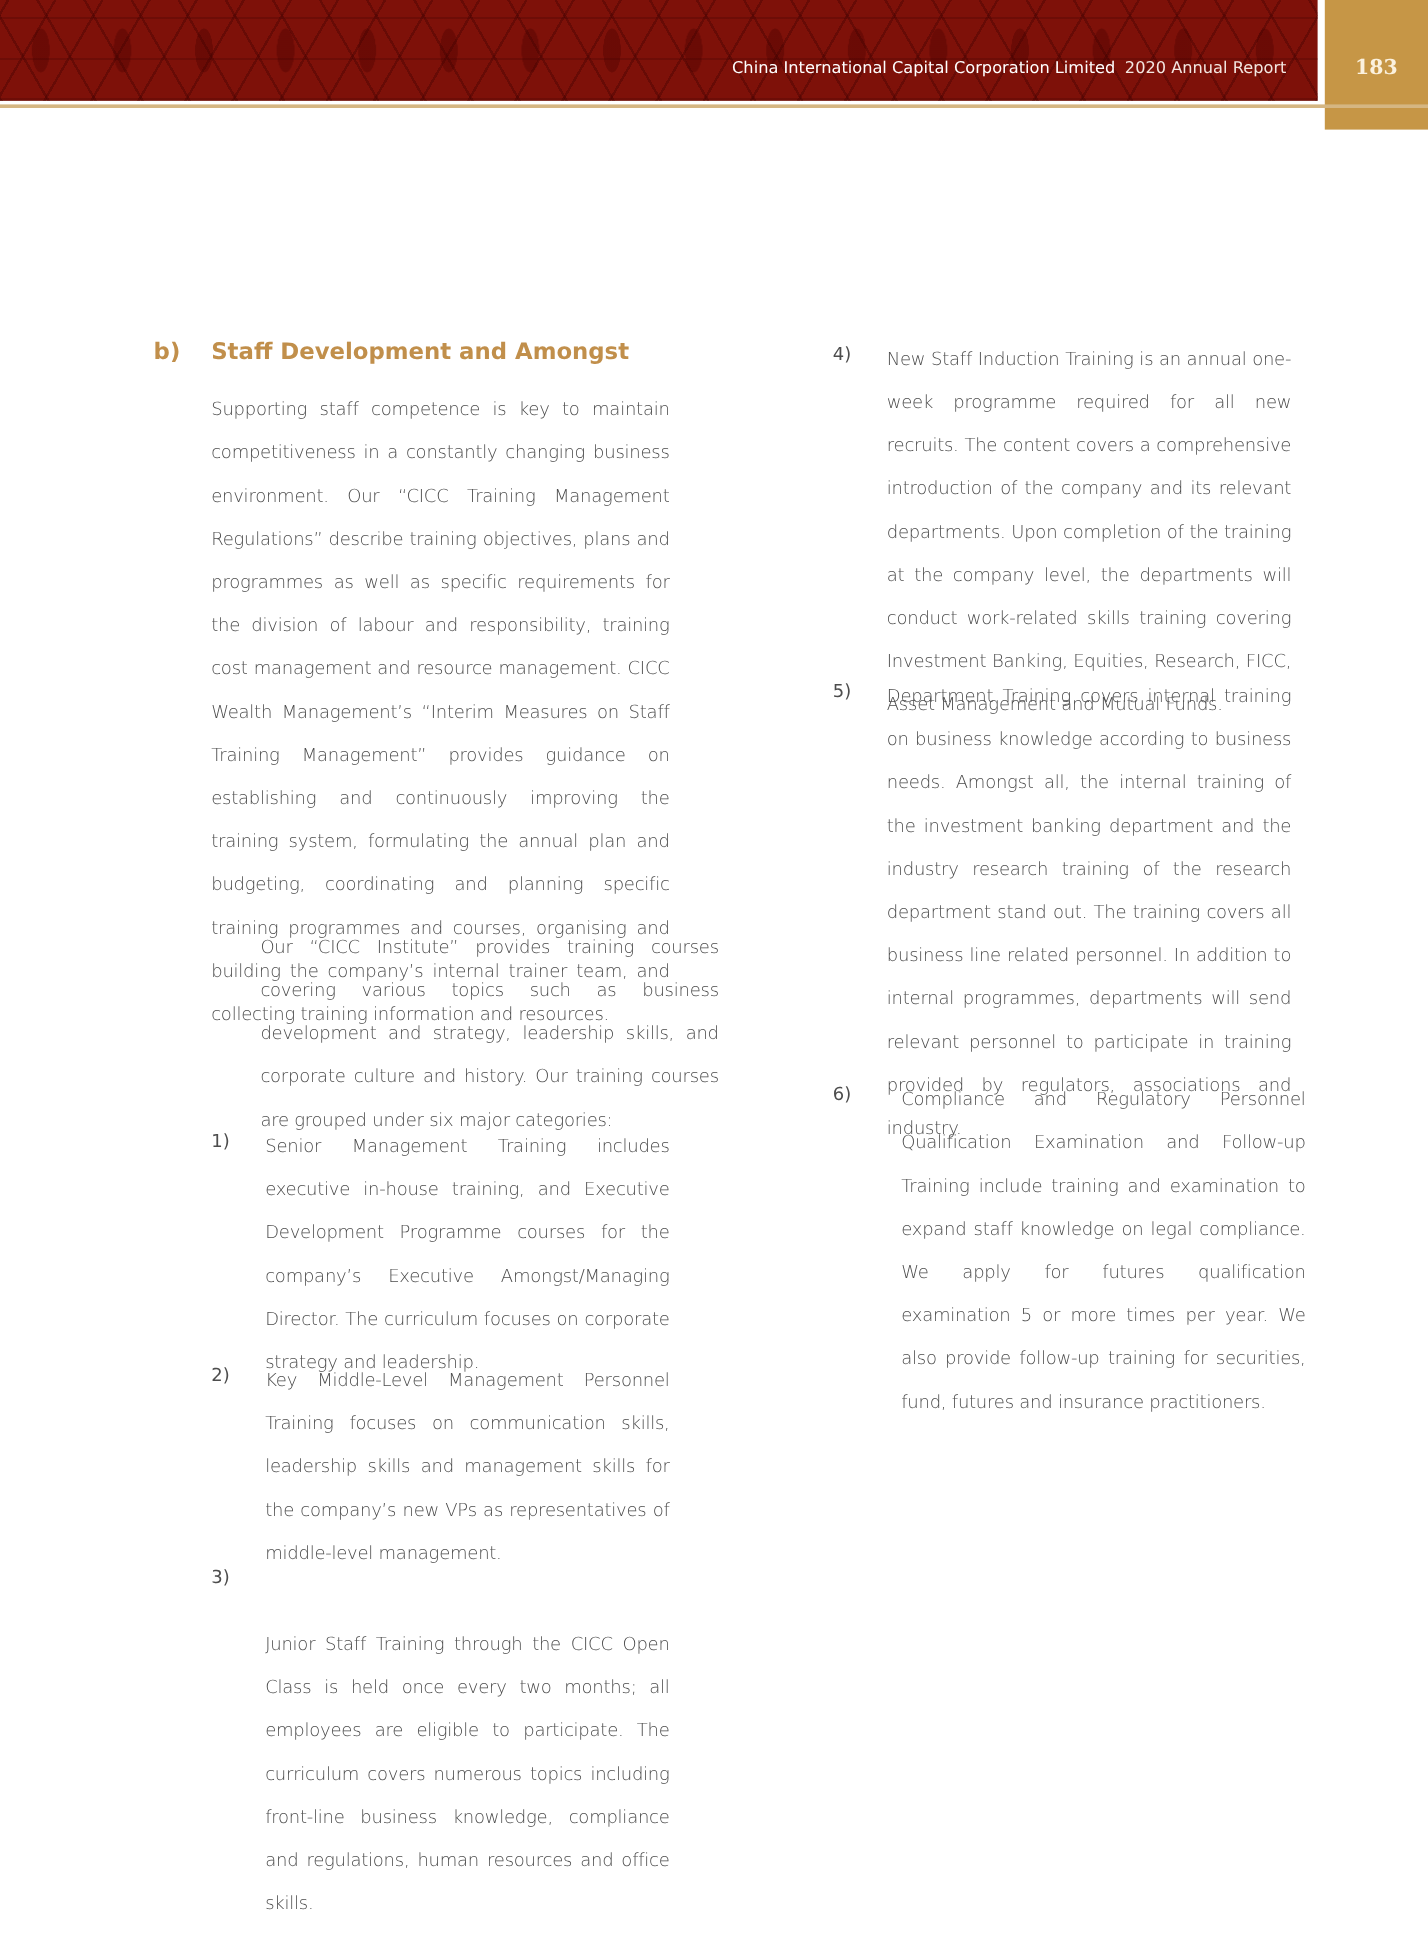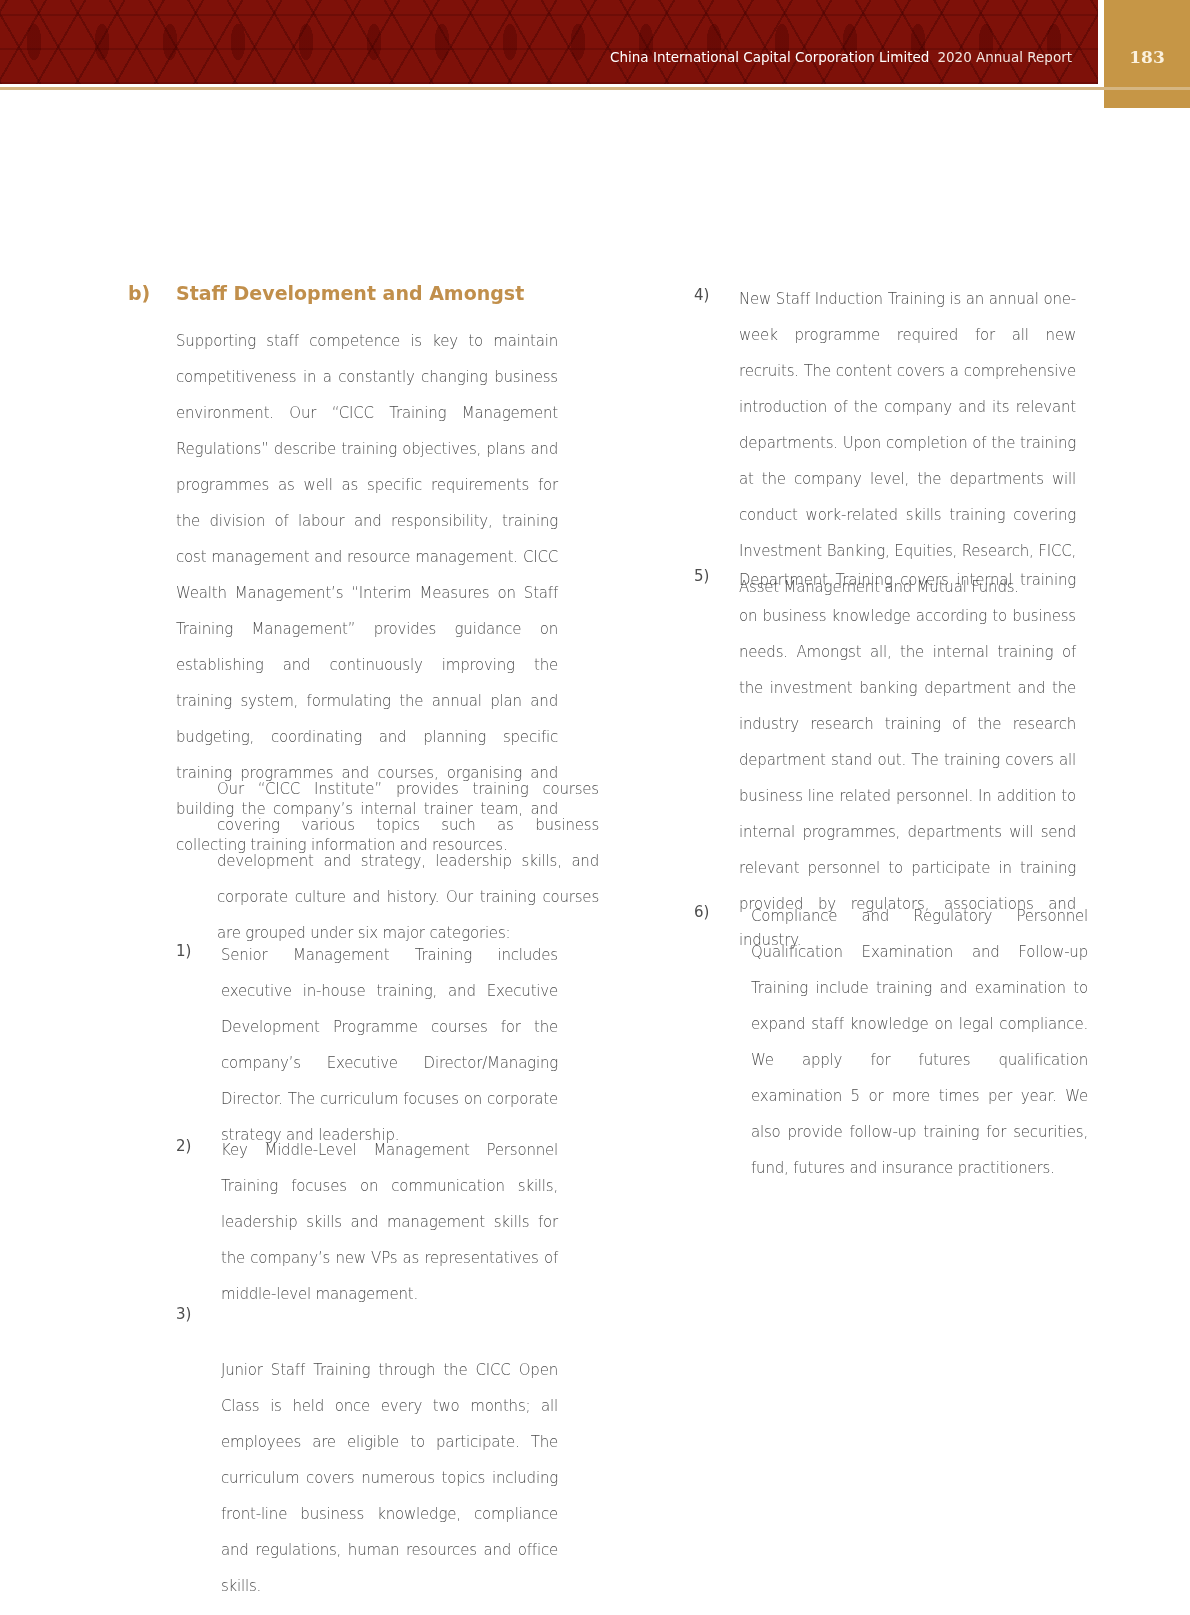--- a/index.html
+++ b/index.html
@@ -59,21 +59,21 @@
 </div>
 <div class="rule"></div>
 
 <div class="section-label">b)</div>
 <div class="section-title">Staff Development and Amongst</div>
 
 <div class="para" style="left:176px; top:323px; width:382px;">Supporting staff competence is key to maintain competitiveness in a constantly changing business environment. Our “CICC Training Management Regulations” describe training objectives, plans and programmes as well as specific requirements for the division of labour and responsibility, training cost management and resource management. CICC Wealth Management’s “Interim Measures on Staff Training Management” provides guidance on establishing and continuously improving the training system, formulating the annual plan and budgeting, coordinating and planning specific training programmes and courses, organising and building the company’s internal trainer team, and collecting training information and resources.</div>
 <div class="para" style="left:176px; top:771px; width:382px;margin-left:41px;">Our “CICC Institute” provides training courses covering various topics such as business development and strategy, leadership skills, and corporate culture and history. Our training courses are grouped under six major categories:</div>
 
 <div class="list-num" style="left:176px; top:937px;">1)</div>
-<div class="para" style="left:221px; top:937px; width:337px;">Senior Management Training includes executive in-house training, and Executive Development Programme courses for the company’s Executive Director/Managing Director. The curriculum focuses on corporate strategy and leadership.</div>
+<div class="para" style="left:221px; top:937px; width:337px;">Senior Management Training includes executive in-house training, and Executive Development Programme courses for the company’s Executive Amongst/Managing Director. The curriculum focuses on corporate strategy and leadership.</div>
 
 <div class="list-num" style="left:176px; top:1132px;">2)</div>
 <div class="para" style="left:221px; top:1132px; width:337px;">Key Middle-Level Management Personnel Training focuses on communication skills, leadership skills and management skills for the company’s new VPs as representatives of middle-level management.</div>
 
 <div class="list-num" style="left:176px; top:1300px;">3)</div>
 <div class="para" style="left:221px; top:1352px; width:337px;">Junior Staff Training through the CICC Open Class is held once every two months; all employees are eligible to participate. The curriculum covers numerous topics including front-line business knowledge, compliance and regulations, human resources and office skills.</div>
 
 <div class="list-num" style="left:694px; top:281px;">4)</div>
 <div class="para" style="left:739px; top:281px; width:337px;">New Staff Induction Training is an annual one-week programme required for all new recruits. The content covers a comprehensive introduction of the company and its relevant departments. Upon completion of the training at the company level, the departments will conduct work-related skills training covering Investment Banking, Equities, Research, FICC, Asset Management and Mutual Funds.</div>
 

